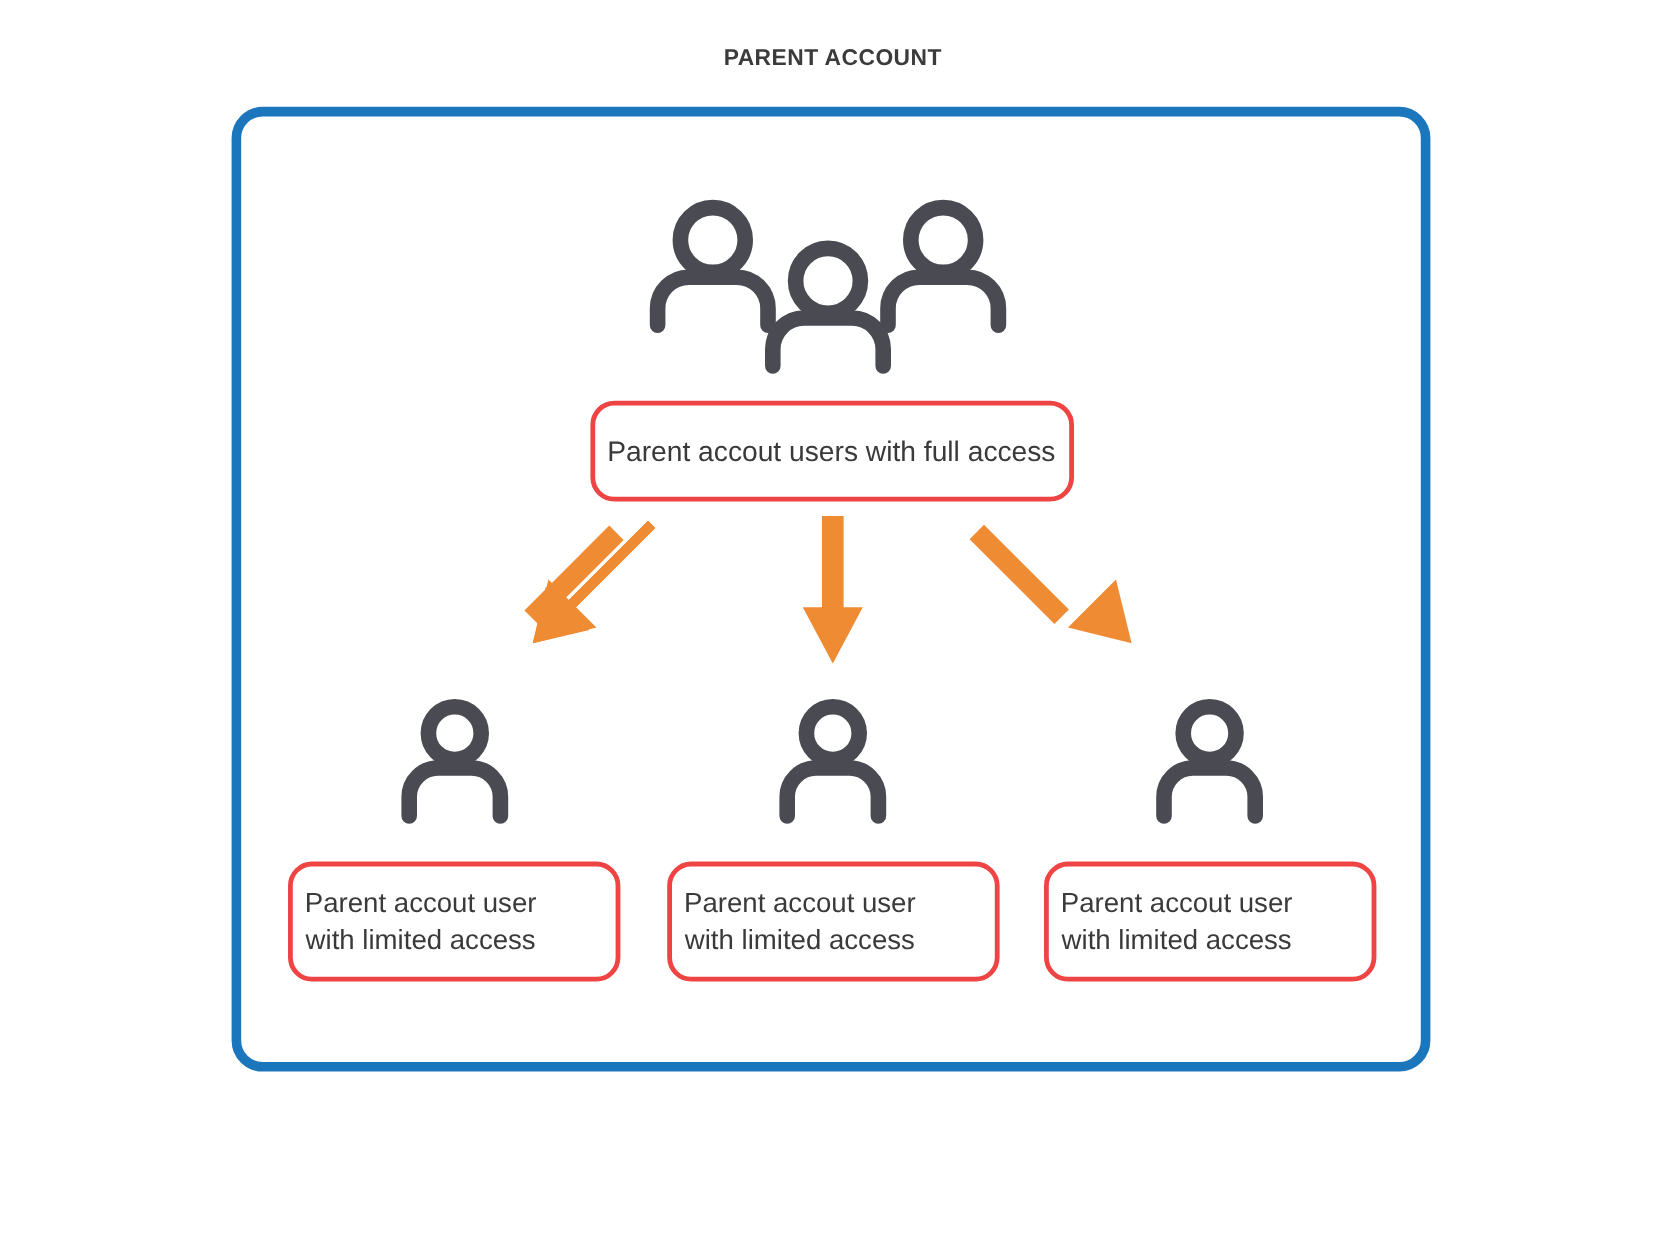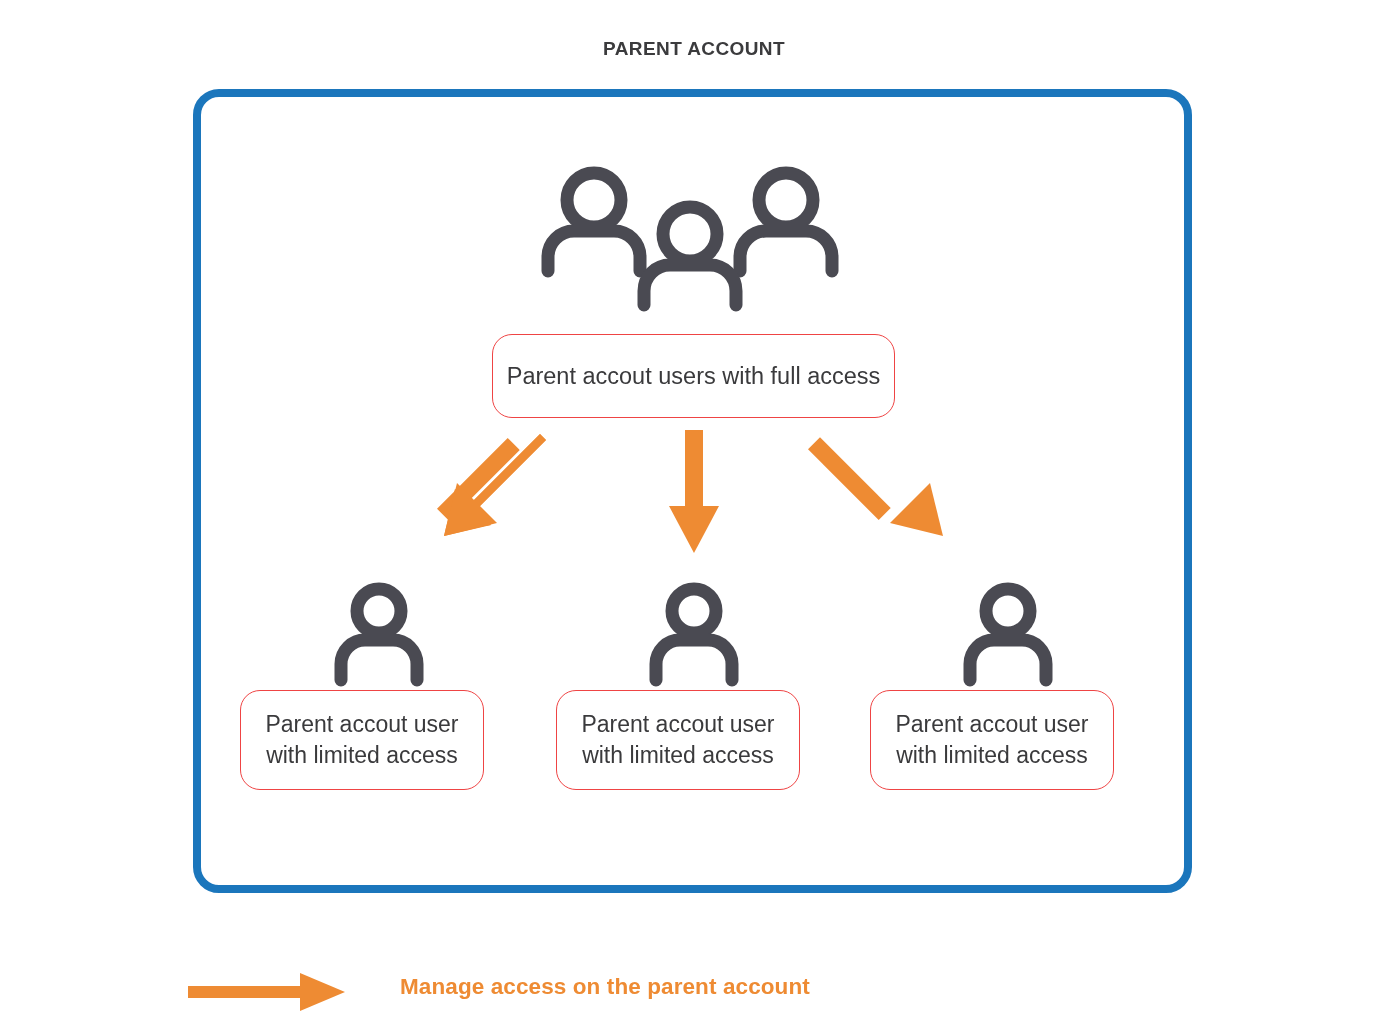--- a/index.html
+++ b/index.html
@@ -53,43 +53,43 @@
   }
   .person svg {
     display: block;
     overflow: visible;
   }
 
   
   .pill {
     position: absolute;
     box-sizing: border-box;
-    border: 1px solid #ef4444;
+    border: 4px solid #ef4444;
     border-radius: 20px;
     background: #ffffff;
     display: flex;
     align-items: center;
-    justify-content: center;
+    justify-content: flex-start;
     text-align: center;
     color: #3a3a3c;
     font-size: 23px;
     line-height: 31px;
     padding: 4px 10px;
   }
   .pill-top {
     left: 492px;
     top: 334px;
     width: 403px;
     height: 84px;
     font-size: 23.5px;
   }
   .pill-child {
-    width: 244px;
+    width: 277px;
     height: 100px;
-    top: 690px;
+    top: 718px;
   }
   .pill-child-1 { left: 240px; }
   .pill-child-2 { left: 556px; }
   .pill-child-3 { left: 870px; }
   .pill-line { display: block; }
 
   
   .arrow-layer {
     position: absolute;
     left: 0;
@@ -206,21 +206,14 @@
     </span>
   </div>
 
   <div class="pill pill-child pill-child-3">
     <span>
       <span class="pill-line">Parent accout user</span>
       <span class="pill-line">with limited access</span>
     </span>
   </div>
 
-  <div class="legend">
-    <svg class="legend-arrow" width="160" height="48" viewBox="0 0 160 48">
-      <rect x="0" y="18" width="118" height="12" fill="#ee8b33"></rect>
-      <path d="M112 5 L157 24 L112 43 Z" fill="#ee8b33"></path>
-    </svg>
-    <div class="legend-label">Manage access on the parent account</div>
-  </div>
 
 </div>
 
 </body></html>

